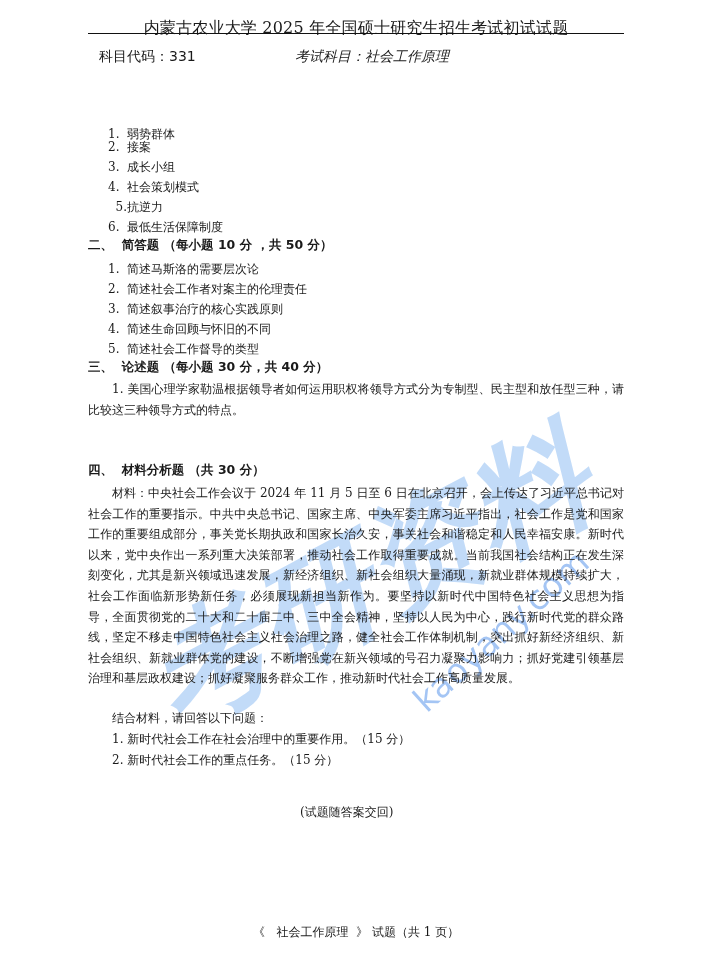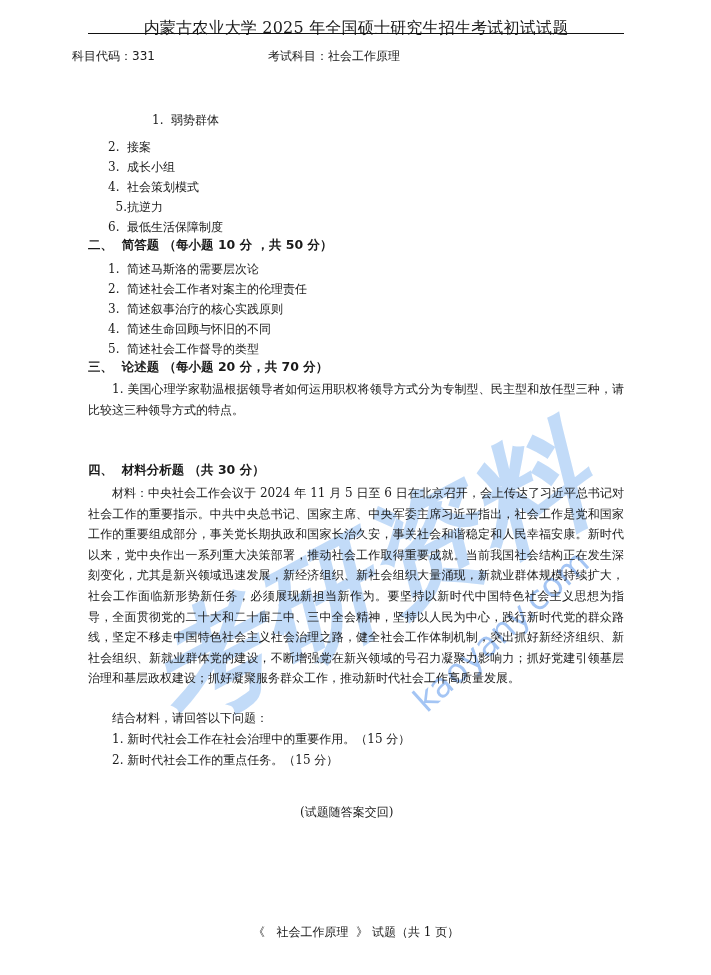--- a/index.html
+++ b/index.html
@@ -1,22 +1,22 @@
 <!DOCTYPE html>
 <html><head>
 <meta charset="utf-8">
 <style>
   html, body { margin: 0; padding: 0; background: #ffffff; }
   body { width: 711px; height: 975px; position: relative; overflow: hidden; font-family: "DejaVu Serif", "Liberation Serif", serif; color: #1a1a1a; }
   .page { position: absolute; left: 0; top: 0; width: 711px; height: 975px; }
   .header { position: absolute; left: 88px; top: 18px; width: 536px; text-align: center; font-size: 16px; letter-spacing: 0.2px; }
   .header-rule { position: absolute; left: 88px; top: 33px; width: 536px; height: 0; border-top: 1.5px solid #111; }
-  .subject-line { position: absolute; top: 48px; left: 72px; width: 540px; height: 26px; font-family: "DejaVu Sans", "Liberation Sans", sans-serif; font-size: 12px; text-align: right; }
+  .subject-line { position: absolute; top: 48px; left: 99px; width: 540px; height: 26px; font-family: "DejaVu Sans", "Liberation Sans", sans-serif; font-size: 14px; text-align: right; }
   .subject-code { position: absolute; left: 0; top: 0; }
-  .subject-name { position: absolute; left: 196px; top: 0; }
+  .subject-name { position: absolute; left: 196px; top: 0; font-style: italic; }
   .notice { position: absolute; top: 70px; left: 200px; font-family: "DejaVu Sans", "Liberation Sans", sans-serif; font-size: 17px; }
   .section-title { position: absolute; left: 88px; font-family: "DejaVu Sans", "Liberation Sans", sans-serif; font-size: 12.5px; font-weight: bold; white-space: pre; }
   .item { position: absolute; left: 108px; font-size: 12px; white-space: pre; }
   .item .num { display: inline-block; width: 19px; }
   .para { position: absolute; left: 88px; width: 536px; font-size: 12px; line-height: 20.6px; text-align: justify; text-indent: 24px; }
   .plain { position: absolute; font-size: 12px; white-space: pre; }
   .watermark { position: absolute; pointer-events: none; }
   .wm-cjk { color: rgba(120, 175, 240, 0.45); font-family: "DejaVu Serif", serif; font-size: 120px; font-style: italic; font-weight: bold; transform: rotate(-28deg); transform-origin: left top; }
   .wm-url { color: rgba(90, 150, 235, 0.55); font-family: "DejaVu Sans", sans-serif; font-size: 34px; transform: rotate(-42deg); transform-origin: left top; }
 </style>
@@ -29,35 +29,35 @@
   <div class="watermark wm-url" style="left:405px; top:690px;">kaoyany.com</div>
 
   <div class="header">内蒙古农业大学 2025 年全国硕士研究生招生考试初试试题</div>
   <div class="header-rule"></div>
 
   <div class="subject-line">
     <span class="subject-code">科目代码：331</span>
     <span class="subject-name">考试科目：社会工作原理</span>
   </div>
 
-  <div class="item" style="top:112px;margin-left:44px;"><span class="num">1.</span><span>弱势群体</span></div>
+  <div class="item" style="top:126px;"><span class="num">1.</span><span>弱势群体</span></div>
   <div class="item" style="top:139px;"><span class="num">2.</span><span>接案</span></div>
   <div class="item" style="top:159px;"><span class="num">3.</span><span>成长小组</span></div>
   <div class="item" style="top:179px;"><span class="num">4.</span><span>社会策划模式</span></div>
   <div class="item" style="top:199px;text-align:right;"><span class="num">5.</span><span>抗逆力</span></div>
   <div class="item" style="top:219px;"><span class="num">6.</span><span>最低生活保障制度</span></div>
 
   <div class="section-title" style="top:237px;">二、  简答题 （每小题 10 分 ，共 50 分）</div>
   <div class="item" style="top:261px;"><span class="num">1.</span><span>简述马斯洛的需要层次论</span></div>
   <div class="item" style="top:281px;"><span class="num">2.</span><span>简述社会工作者对案主的伦理责任</span></div>
   <div class="item" style="top:301px;"><span class="num">3.</span><span>简述叙事治疗的核心实践原则</span></div>
   <div class="item" style="top:321px;"><span class="num">4.</span><span>简述生命回顾与怀旧的不同</span></div>
   <div class="item" style="top:341px;"><span class="num">5.</span><span>简述社会工作督导的类型</span></div>
 
-  <div class="section-title" style="top:359px;">三、  论述题 （每小题 20 分，共 70 分）</div>
+  <div class="section-title" style="top:359px;">三、  论述题 （每小题 30 分，共 40 分）</div>
   <div class="para" style="top:379px;">1. 美国心理学家勒温根据领导者如何运用职权将领导方式分为专制型、民主型和放任型三种，请比较这三种领导方式的特点。</div>
 
   <div class="section-title" style="top:462px;">四、  材料分析题 （共 30 分）</div>
   <div class="para" style="top:483px;">材料：中央社会工作会议于 2024 年 11 月 5 日至 6 日在北京召开，会上传达了习近平总书记对社会工作的重要指示。中共中央总书记、国家主席、中央军委主席习近平指出，社会工作是党和国家工作的重要组成部分，事关党长期执政和国家长治久安，事关社会和谐稳定和人民幸福安康。新时代以来，党中央作出一系列重大决策部署，推动社会工作取得重要成就。当前我国社会结构正在发生深刻变化，尤其是新兴领域迅速发展，新经济组织、新社会组织大量涌现，新就业群体规模持续扩大，社会工作面临新形势新任务，必须展现新担当新作为。要坚持以新时代中国特色社会主义思想为指导，全面贯彻党的二十大和二十届二中、三中全会精神，坚持以人民为中心，践行新时代党的群众路线，坚定不移走中国特色社会主义社会治理之路，健全社会工作体制机制，突出抓好新经济组织、新社会组织、新就业群体党的建设，不断增强党在新兴领域的号召力凝聚力影响力；抓好党建引领基层治理和基层政权建设；抓好凝聚服务群众工作，推动新时代社会工作高质量发展。</div>
   <div class="plain" style="left:112px; top:710px;">结合材料，请回答以下问题：</div>
   <div class="plain" style="left:112px; top:731px;text-align:right;">1. 新时代社会工作在社会治理中的重要作用。（15 分）</div>
   <div class="plain" style="left:112px; top:752px;">2. 新时代社会工作的重点任务。（15 分）</div>
 
   <div class="plain" style="left:300px; top:804px;">(试题随答案交回)</div>
   <div class="plain" style="left:253px; top:924px;">《   社会工作原理  》 试题（共 1 页）</div>

